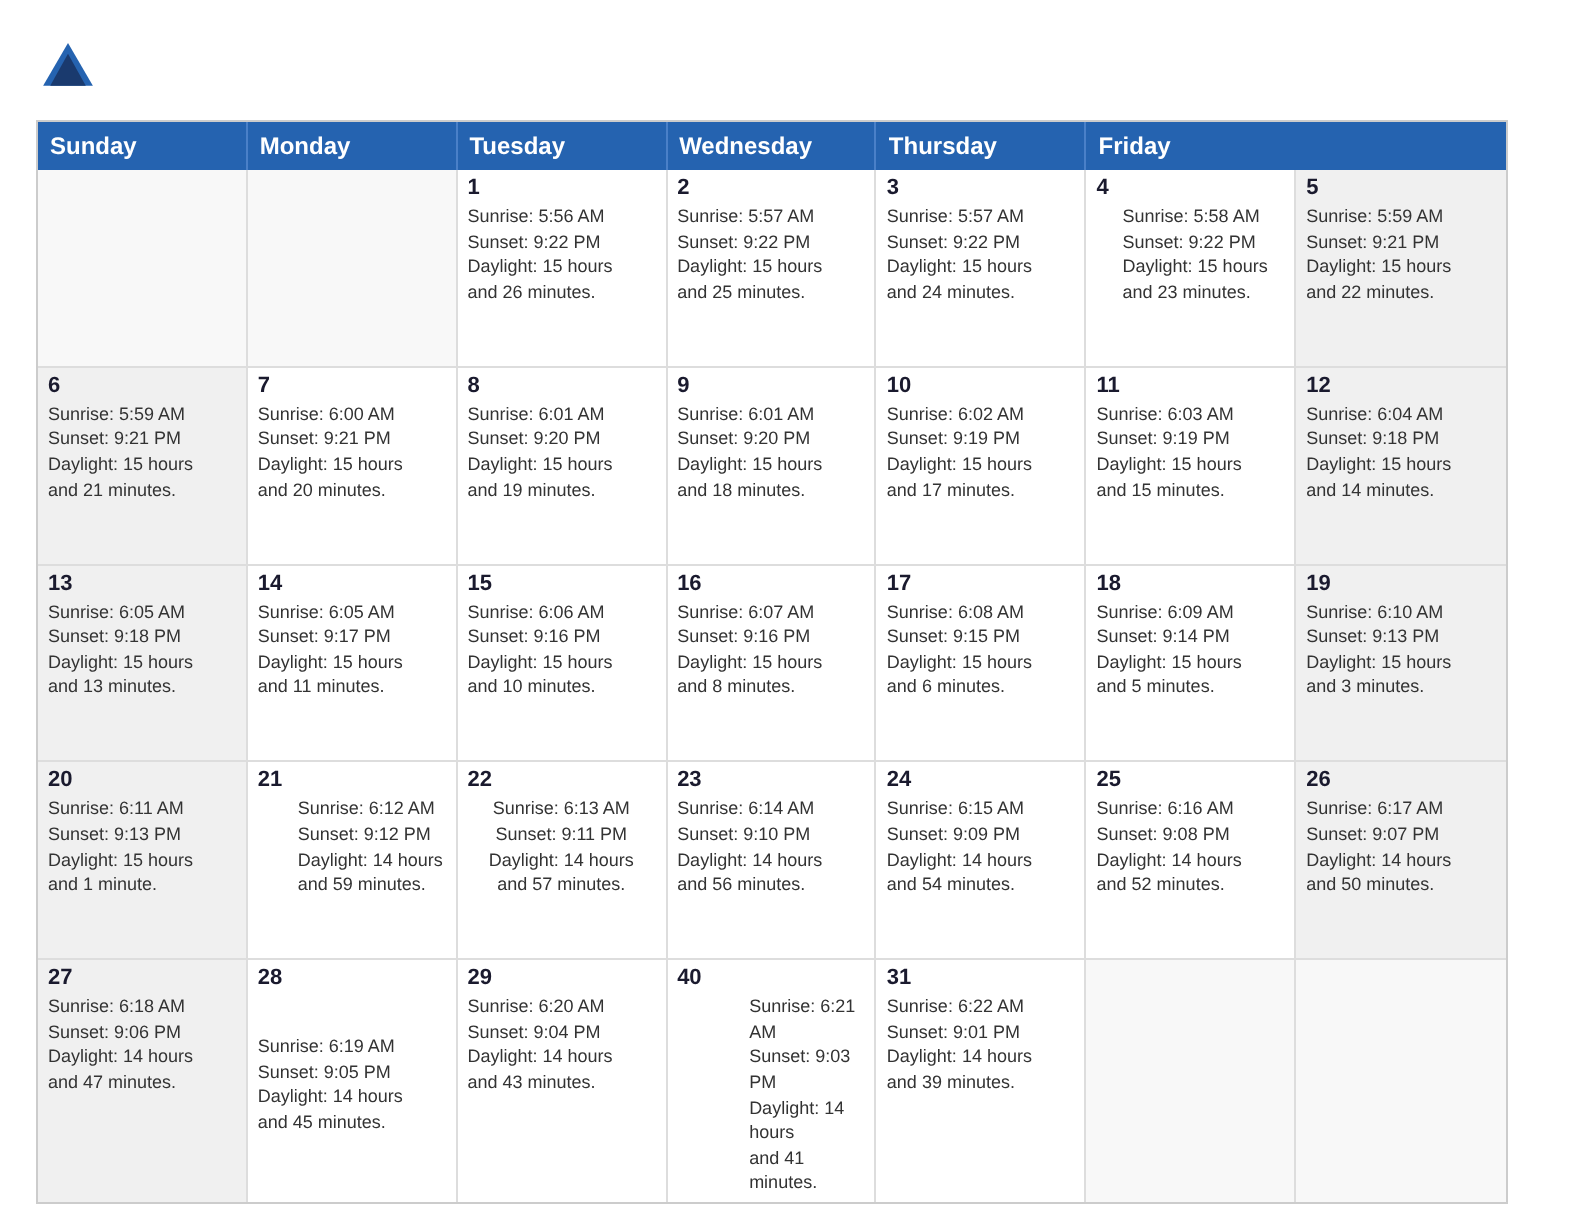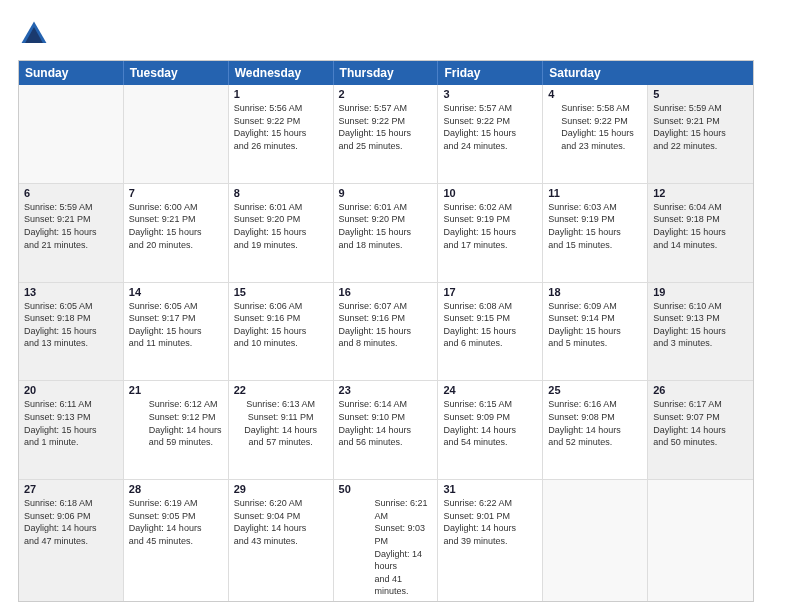--- a/index.html
+++ b/index.html
@@ -129,25 +129,25 @@
     </div>
     <div class="title-block">
       <div class="calendar-title"></div>
       <div class="calendar-subtitle"></div>
     </div>
   </div>
 
   <div class="calendar">
     <div class="cal-header-row">
     <div class="cal-header-cell">Sunday</div>
+        <div class="cal-header-cell">Monday</div>
         <div class="cal-header-cell">Tuesday</div>
         <div class="cal-header-cell">Wednesday</div>
         <div class="cal-header-cell">Thursday</div>
         <div class="cal-header-cell">Friday</div>
-        <div class="cal-header-cell">Saturday</div>
       </div>
     <div class="cal-body">
     <div class="cal-row">
           <div class="cal-cell empty"></div>
           <div class="cal-cell empty"></div>
           <div class="cal-cell">
             <div class="day-num">1</div>
             <div class="cell-info" style="white-space: pre-line;">Sunrise: 5:56 AM
 Sunset: 9:22 PM
 Daylight: 15 hours
@@ -338,34 +338,34 @@
         <div class="cal-row">
           <div class="cal-cell shaded">
             <div class="day-num">27</div>
             <div class="cell-info" style="white-space: pre-line;">Sunrise: 6:18 AM
 Sunset: 9:06 PM
 Daylight: 14 hours
 and 47 minutes.</div>
           </div>
           <div class="cal-cell">
             <div class="day-num">28</div>
-            <div class="cell-info" style="white-space: pre-line;">Sunrise: 6:19 AM
+            <div class="cell-info" style="white-space: pre-line; margin-top: 20px;">Sunrise: 6:19 AM
 Sunset: 9:05 PM
 Daylight: 14 hours
 and 45 minutes.</div>
           </div>
           <div class="cal-cell">
             <div class="day-num">29</div>
             <div class="cell-info" style="white-space: pre-line;">Sunrise: 6:20 AM
 Sunset: 9:04 PM
 Daylight: 14 hours
 and 43 minutes.</div>
           </div>
           <div class="cal-cell">
-            <div class="day-num">50</div>
+            <div class="day-num">40</div>
             <div class="cell-info" style="white-space: pre-line; margin-left: 36px;">Sunrise: 6:21 AM
 Sunset: 9:03 PM
 Daylight: 14 hours
 and 41 minutes.</div>
           </div>
           <div class="cal-cell">
             <div class="day-num">31</div>
             <div class="cell-info" style="white-space: pre-line;">Sunrise: 6:22 AM
 Sunset: 9:01 PM
 Daylight: 14 hours

